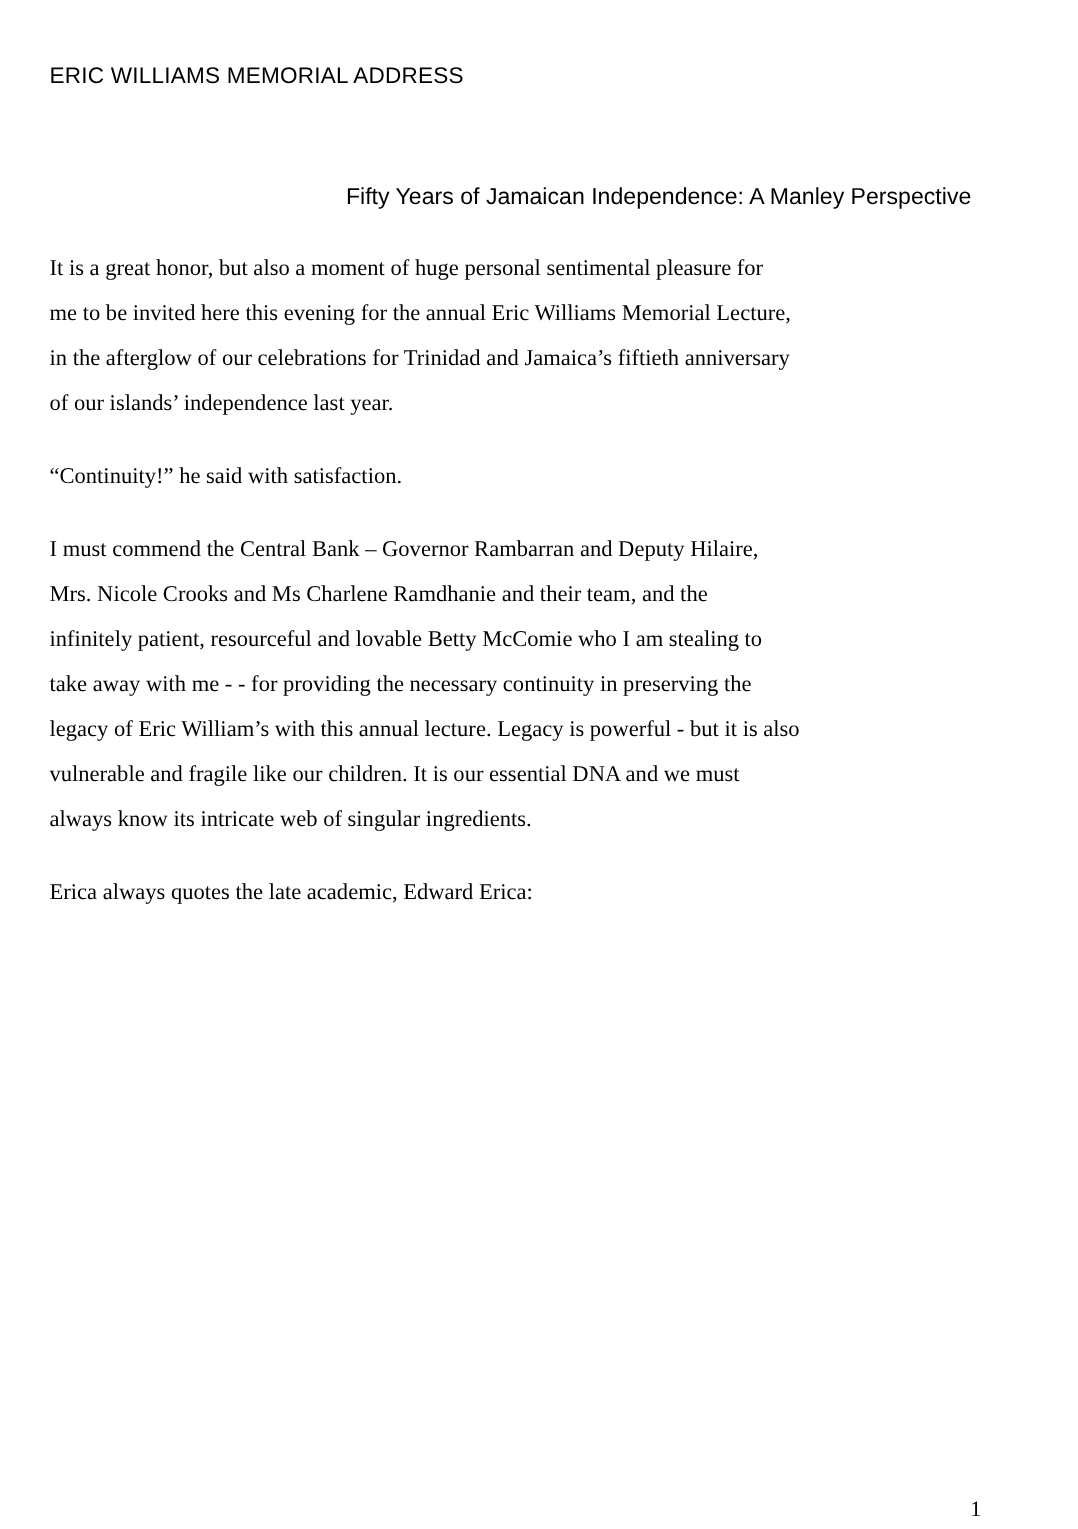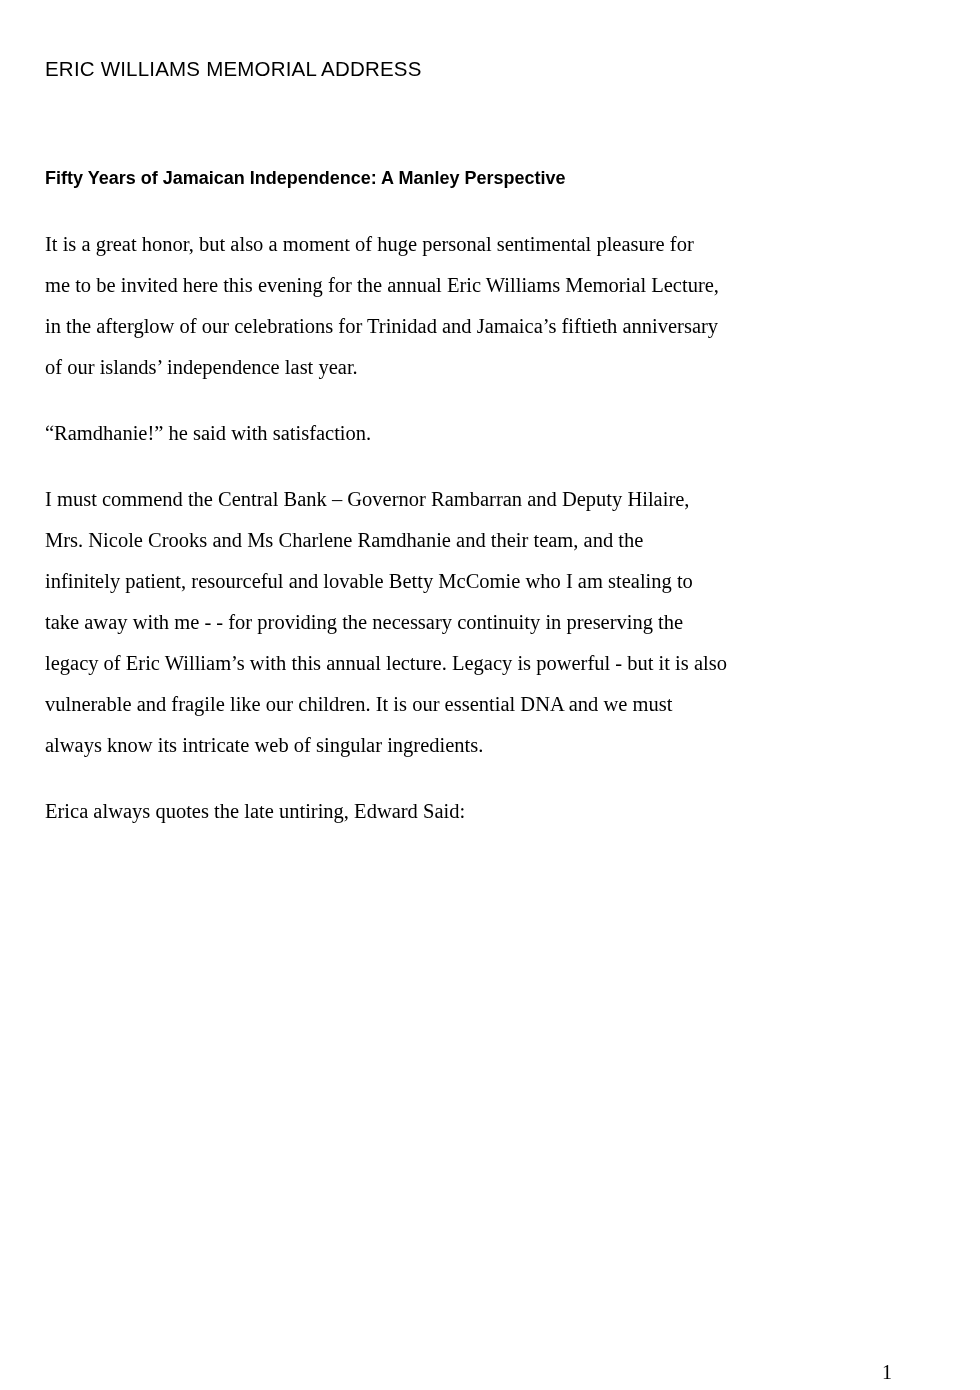--- a/index.html
+++ b/index.html
@@ -23,24 +23,25 @@
     width: 838px;
   }
   .doc-title {
     font-size: 20.5px;
     line-height: 41px;
     font-weight: normal;
     letter-spacing: 0.2px;
     margin: 0 0 69px 0;
   }
   .doc-heading {
-    font-size: 18px;
+    font-size: 21px;
     line-height: 41px;
-    font-weight: bold;
+    font-weight: normal;
     margin: 0 0 25px 0;
+    text-align: right;
   }
   p.para {
     font-size: 20.5px;
     line-height: 41px;
     margin: 0 0 25px 0;
     white-space: pre-line;
     font-family: Liberation Serif, serif;
   }
   .page-number {
     position: absolute;
@@ -55,24 +56,24 @@
 <body>
 
 <div class="page">
   <div class="content">
     <div class="doc-title">ERIC WILLIAMS MEMORIAL ADDRESS</div>
     <div class="doc-heading">Fifty Years of Jamaican Independence: A Manley Perspective</div>
     <p class="para">It is a great honor, but also a moment of huge personal sentimental pleasure for
 me to be invited here this evening for the annual Eric Williams Memorial Lecture,
 in the afterglow of our celebrations for Trinidad and Jamaica’s fiftieth anniversary
 of our islands’ independence last year.</p>
-    <p class="para">“Ramdhanie!” he said with satisfaction.</p>
+    <p class="para">“Continuity!” he said with satisfaction.</p>
     <p class="para">I must commend the Central Bank – Governor Rambarran and Deputy Hilaire,
 Mrs. Nicole Crooks and Ms Charlene Ramdhanie and their team, and the
 infinitely patient, resourceful and lovable Betty McComie who I am stealing to
 take away with me - - for providing the necessary continuity in preserving the
 legacy of Eric William’s with this annual lecture. Legacy is powerful - but it is also
 vulnerable and fragile like our children. It is our essential DNA and we must
 always know its intricate web of singular ingredients.</p>
-    <p class="para">Erica always quotes the late untiring, Edward Said:</p>
+    <p class="para">Erica always quotes the late academic, Edward Erica:</p>
   </div>
   <div class="page-number">1</div>
 </div>
 
 </body></html>

